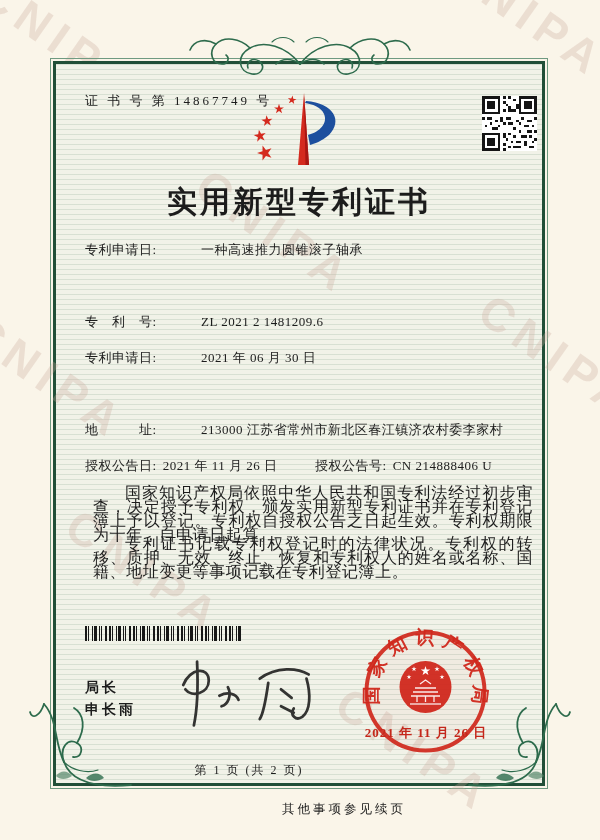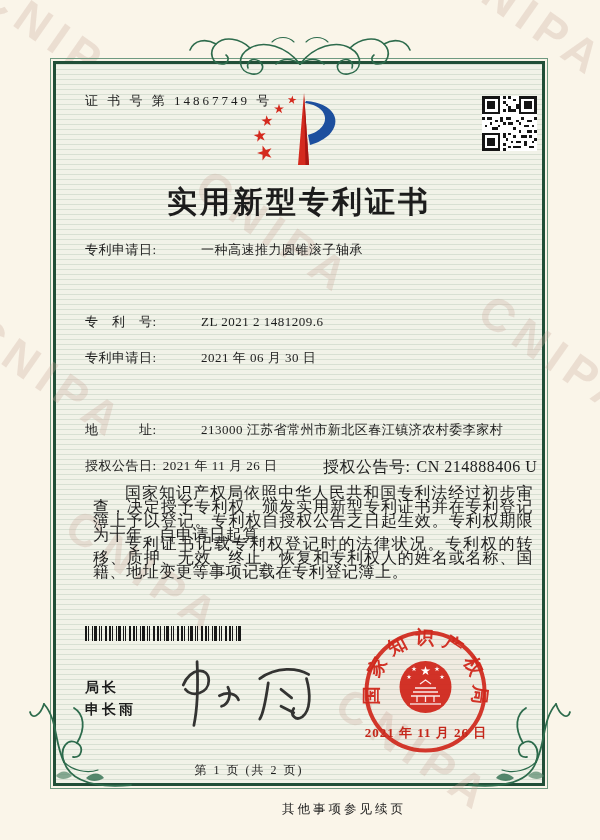--- a/index.html
+++ b/index.html
@@ -40,21 +40,21 @@
   .title{
     position:absolute; left:50px; top:182px; width:498px; text-align:center;
     font-size:30px; font-weight:bold; letter-spacing:3px;
   }
   
   .field{position:absolute; left:85px; right:60px; font-size:13px; letter-spacing:0.5px; white-space:nowrap;}
   .field .lbl{display:inline-block; min-width:96px;}
   .field .val{margin-left:20px;}
   .f0{top:241px}.f1{top:277px}.f2{top:313px}.f3{top:349px}.f4{top:385px}.f5{top:421px}
   .grant-row{position:absolute; left:85px; top:457px; font-size:13px; letter-spacing:0.5px; white-space:nowrap;}
-  .grant-no{position:absolute; left:315px; top:457px; font-size:16px; letter-spacing:0.5px; white-space:nowrap;margin-left:8px;}
+  .grant-no{position:absolute; left:315px; top:457px; font-size:13px; letter-spacing:0.5px; white-space:nowrap;}
   .grant-row .val,.grant-no .val{margin-left:6px;}
   
   .para{
     position:absolute; left:93px; width:440px; font-size:16px; line-height:14px;
     text-align:justify; text-indent:2em; letter-spacing:0.6px;
   }
   .p1{top:486px}.p2{top:537px}
   
   .barcode{
     position:absolute; left:85px; top:626px; width:157px; height:15px;

